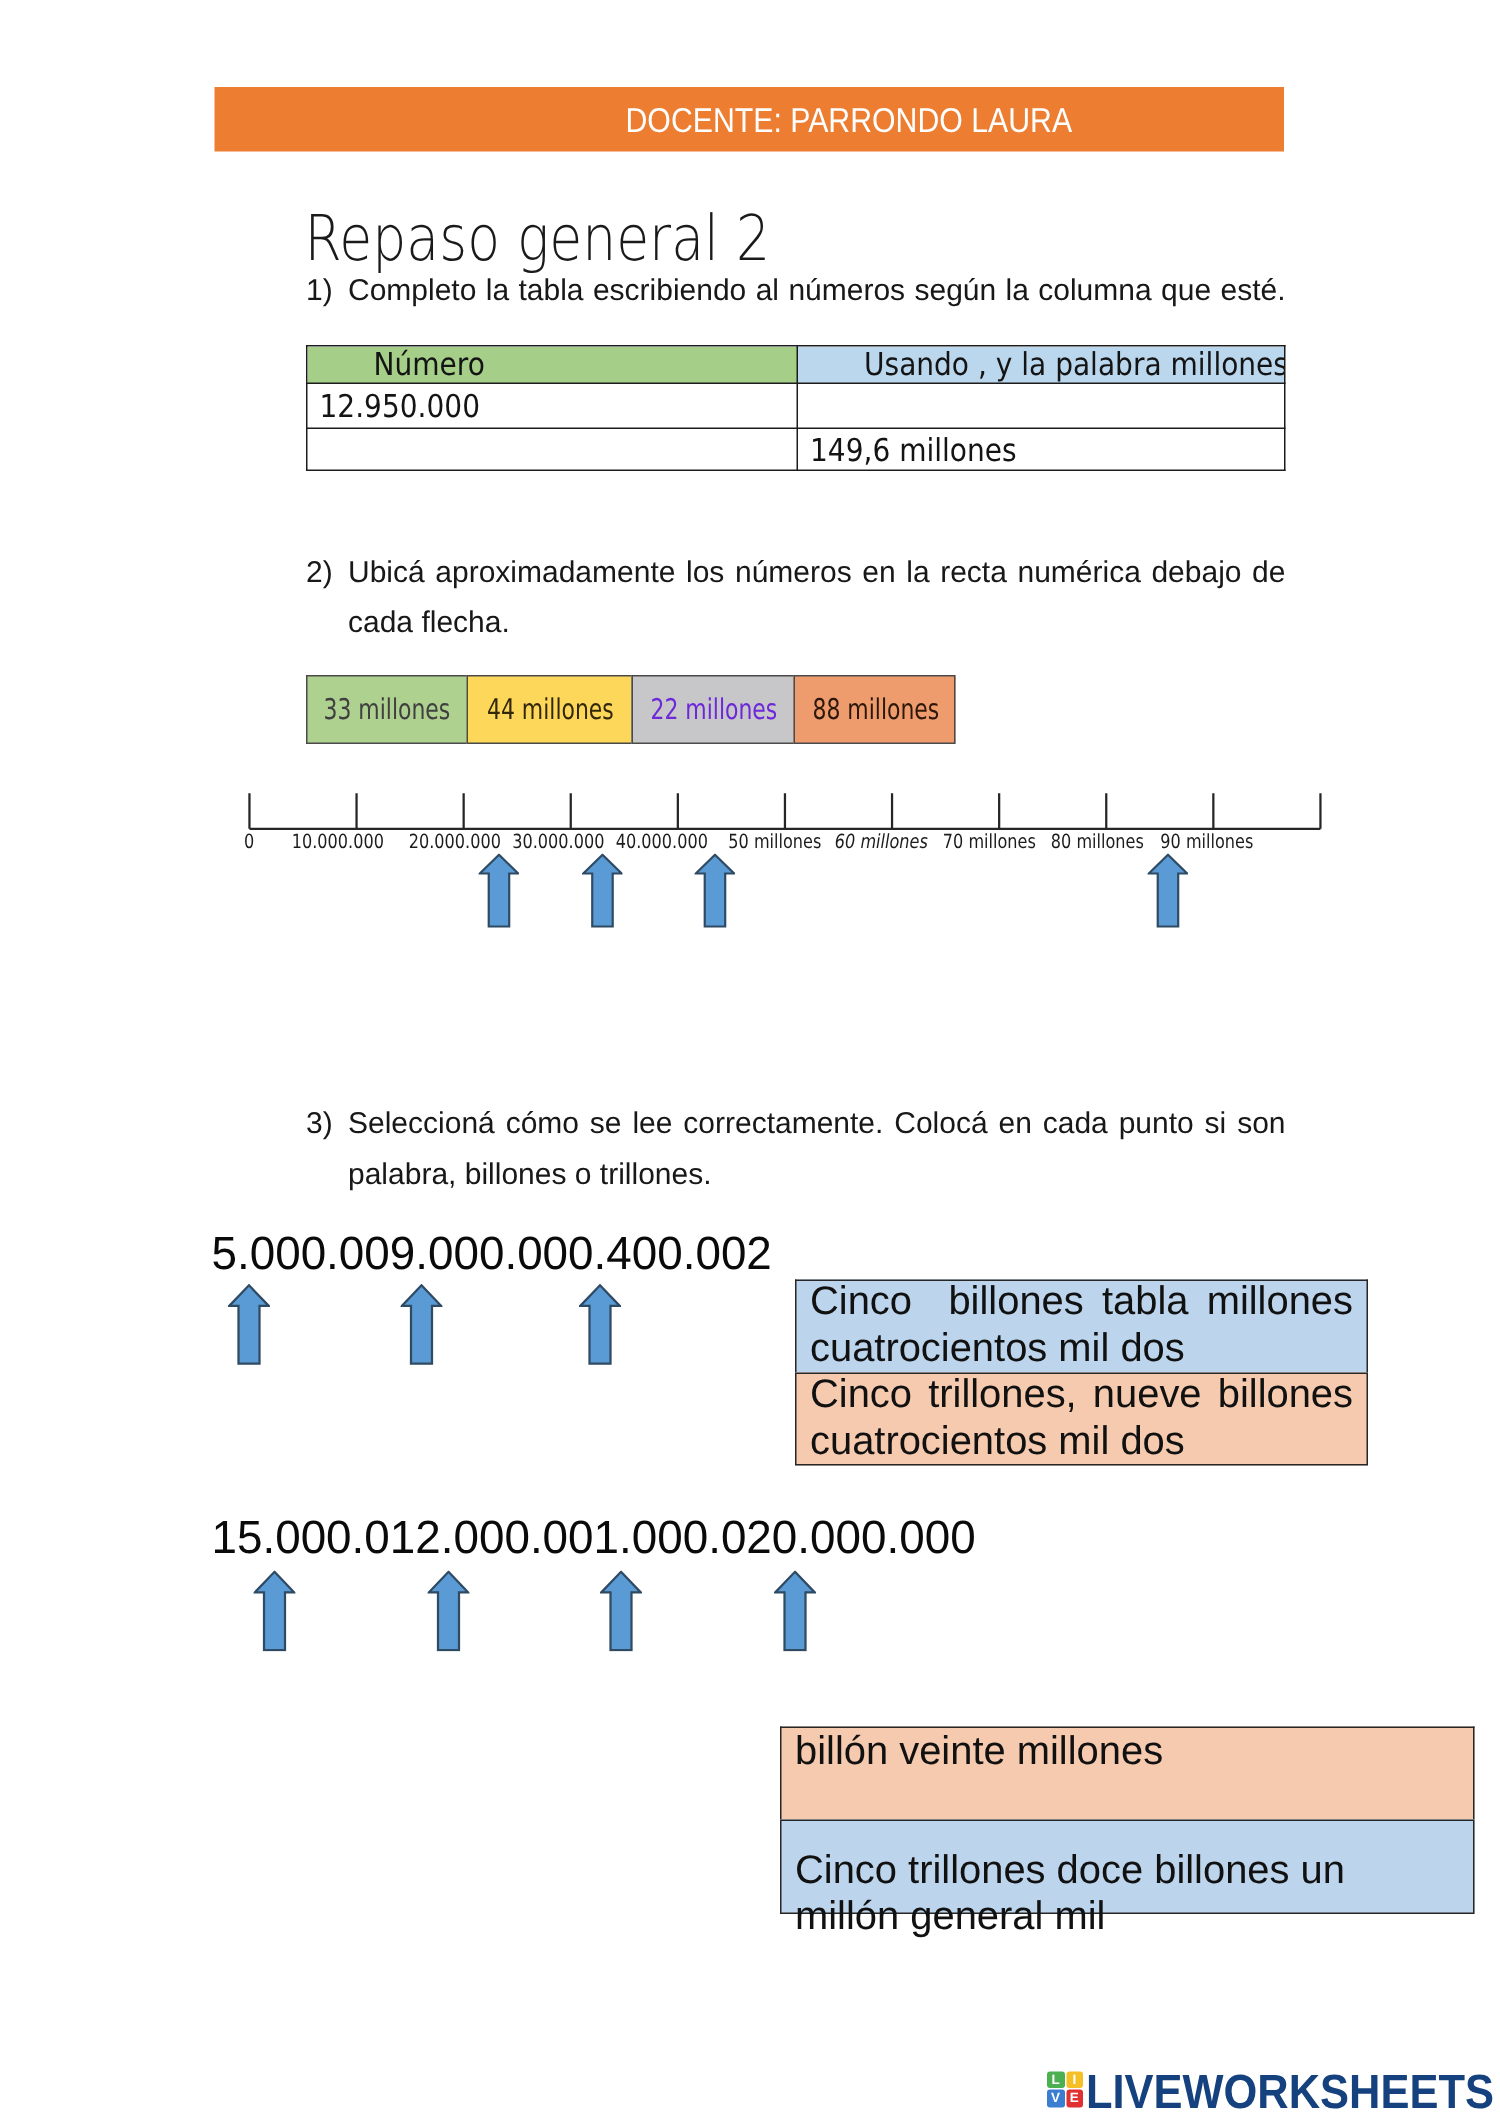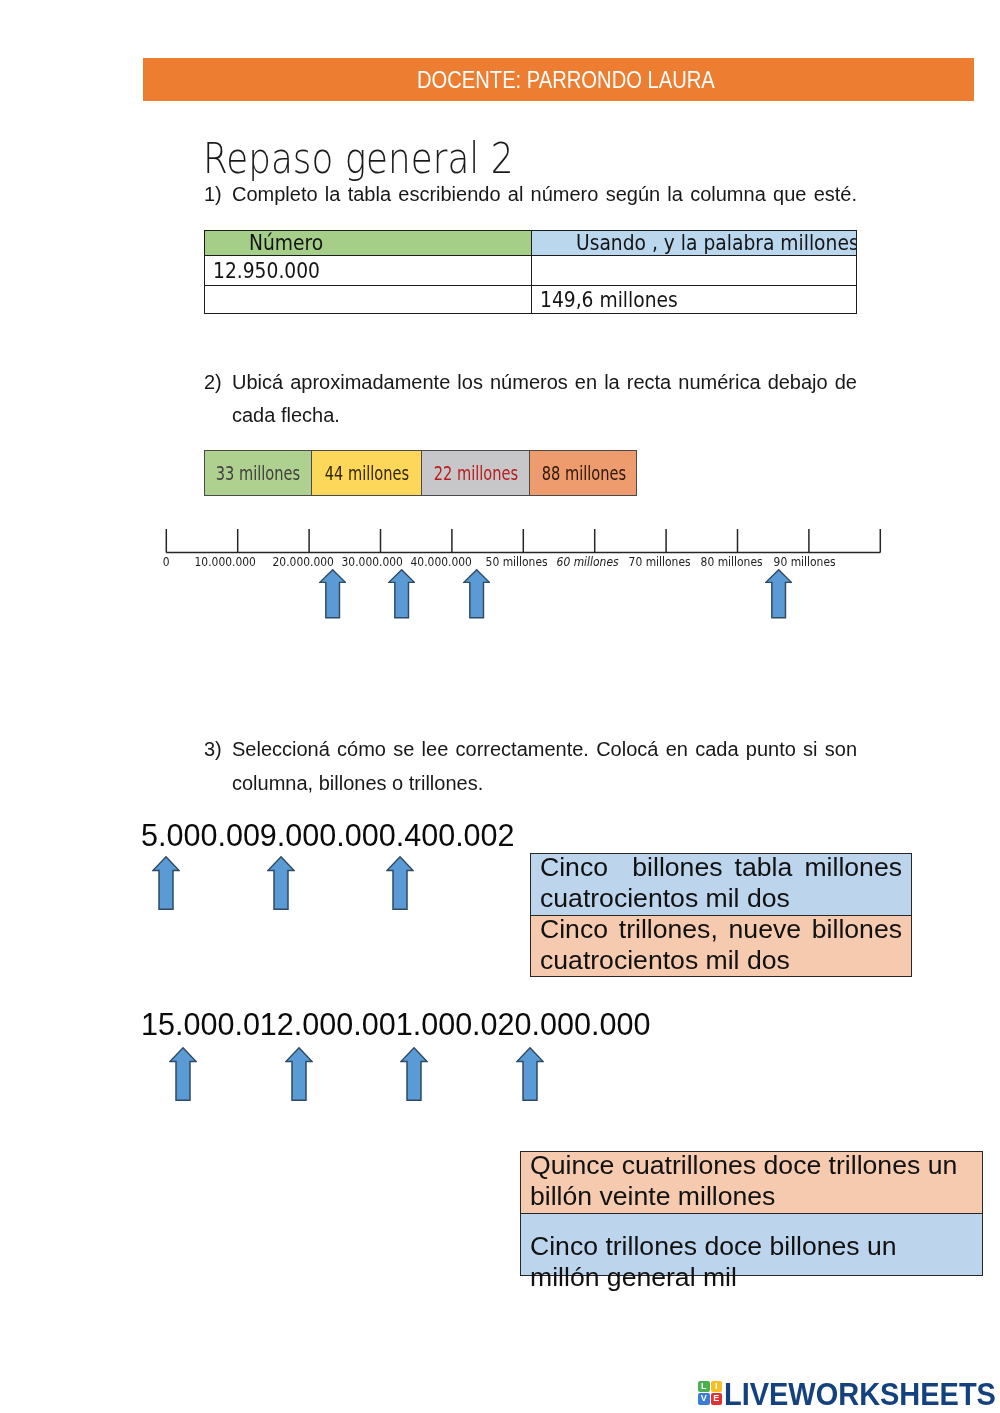--- a/index.html
+++ b/index.html
@@ -1,21 +1,21 @@
 <!DOCTYPE html>
 <html><head>
 <meta charset="utf-8">
 <title>Repaso general 2</title>
 <style>
   html,body{margin:0;padding:0;}
   body{width:1000px;height:1413px;background:#fff;font-family:"Liberation Sans",sans-serif;position:relative;overflow:hidden;}
   .abs{position:absolute;}
 
   
-  #header-banner{left:143px;top:58px;width:831px;height:43px;background:#ED7D31;}
+  #header-banner{left:143px;top:58px;width:713px;height:43px;background:#ED7D31;}
   #header-banner span{color:#fff;font-size:23px;font-family:"Liberation Sans",sans-serif;
      position:absolute;left:274px;top:9px;transform:scaleX(0.877);transform-origin:left top;
      white-space:nowrap;}
 
   
   #page-title{left:203px;top:133.5px;font-size:42px;color:#1a1a1a;
      font-family:"DejaVu Sans",sans-serif;font-weight:200;white-space:nowrap;
      transform:scaleX(0.851);transform-origin:left top;}
 
   
@@ -80,21 +80,21 @@
 </head>
 <body>
 
 <div class="abs" id="header-banner">
   <span>DOCENTE: PARRONDO LAURA</span>
 </div>
 
 <div class="abs" id="page-title">Repaso general 2</div>
 
 <div class="abs qrow" style="left:204px;top:183px;">1)</div>
-<div class="abs qrow jx" style="left:232px;top:183px;width:625px;">Completo la tabla escribiendo al número según la columna que esté.</div>
+<div class="abs qrow jx" style="left:232px;top:183px;width:625px;">Completo la tabla escribiendo al números según la columna que esté.</div>
 
 <table class="abs" id="tbl">
   <tbody>
       <tr class="hdr">
     <td class="c1" style="background: rgb(165, 206, 136);"><span>Número</span></td>
     <td class="c2" style="background: rgb(187, 215, 238);"><span>Usando , y la palabra millones</span></td>
   </tr>
   <tr class="r1">
     <td class="c1"><span>12.950.000</span></td>
     <td class="c2"><span></span></td>
@@ -110,21 +110,21 @@
 <div class="abs qrow jx" style="left:232px;top:371px;width:625px;">Ubicá aproximadamente los números en la recta numérica debajo de</div>
 <div class="abs qrow" style="left:232px;top:404px;">cada flecha.</div>
 
 <div class="abs" id="tiles">
     <div class="tile" style="background: rgb(174, 209, 143); width: 108.5px; color: #404040;">
       <span>33 millones</span>
     </div>
     <div class="tile" style="background: rgb(252, 215, 90); width: 111px; color: rgb(51, 39, 10);">
       <span>44 millones</span>
     </div>
-    <div class="tile" style="background: rgb(199, 199, 201); width: 109.5px; color: #b91c1c;">
+    <div class="tile" style="background: rgb(199, 199, 201); width: 109.5px; color: #6d28d9;">
       <span>22 millones</span>
     </div>
     <div class="tile" style="background: rgb(238, 156, 110); width: 108px; color: rgb(45, 23, 8);">
       <span>88 millones</span>
     </div>
   </div>
 
 <div class="abs" id="numline">
     <svg width="1000" height="60" style="position: absolute; left: 0px; top: 520px;">
       <path d="M166.3 32.5 L880.3 32.5 M166.3 32.5 L166.3 8.899999999999999 M237.7 32.5 L237.7 8.899999999999999 M309.1 32.5 L309.1 8.899999999999999 M380.5 32.5 L380.5 8.899999999999999 M451.9 32.5 L451.9 8.899999999999999 M523.3 32.5 L523.3 8.899999999999999 M594.7 32.5 L594.7 8.899999999999999 M666.1 32.5 L666.1 8.899999999999999 M737.5 32.5 L737.5 8.899999999999999 M808.9 32.5 L808.9 8.899999999999999 M880.3 32.5 L880.3 8.899999999999999" stroke="#262626" stroke-width="1.5" fill="none"></path>
@@ -148,38 +148,37 @@
     <div class="arrow" style="left: 463px; top: 569px;"><svg width="27.3" height="49.5" viewBox="0 0 28 54" preserveAspectRatio="none">
         <path d="M14 0.85 L27.15 14.6 L21 14.6 L21 53.15 L7 53.15 L7 14.6 L0.85 14.6 Z" fill="#5B9BD5" stroke="#2F4A63" stroke-width="1.5" stroke-linejoin="miter"></path>
       </svg></div>
     <div class="arrow" style="left: 765px; top: 569px;"><svg width="27.3" height="49.5" viewBox="0 0 28 54" preserveAspectRatio="none">
         <path d="M14 0.85 L27.15 14.6 L21 14.6 L21 53.15 L7 53.15 L7 14.6 L0.85 14.6 Z" fill="#5B9BD5" stroke="#2F4A63" stroke-width="1.5" stroke-linejoin="miter"></path>
       </svg></div>
   </div>
 
 <div class="abs qrow" style="left:204px;top:738px;">3)</div>
 <div class="abs qrow jx" style="left:232px;top:738px;width:625px;">Seleccioná cómo se lee correctamente. Colocá en cada punto si son</div>
-<div class="abs qrow" style="left:232px;top:772px;">columna, billones o trillones.</div>
+<div class="abs qrow" style="left:232px;top:772px;">palabra, billones o trillones.</div>
 
 <div class="bignum" style="left:141px;top:818px;">5.000.009.000.000.400.002</div>
 <div class="bignum" style="left:141px;top:1007px;">15.000.012.000.001.000.020.000.000</div>
 
 <div class="optbox" id="optbox1" style="left:530px;top:853px;width:382px;">
     <div class="opt" style="background: rgb(188, 213, 236); height: 62px;">
       <span class="l1">Cinco  billones tabla millones</span>
       <span class="l2">cuatrocientos mil dos</span>
     </div>
     <div class="opt last" style="background: rgb(246, 202, 174); height: 62px;">
       <span class="l1">Cinco trillones, nueve billones</span>
       <span class="l2">cuatrocientos mil dos</span>
     </div>
   </div>
 <div class="optbox" id="optbox2" style="left:520px;top:1151px;width:463px;">
     <div class="opt" style="background: rgb(246, 202, 174); height: 62px;">
-      <span class="l1" style="text-align: left; text-align-last: left;">Quince cuatrillones doce trillones un</span>
       <span class="l2">billón veinte millones</span>
     </div>
     <div class="opt last" style="background: rgb(188, 213, 236); height: 63px;">
       <span class="l1" style="margin-top: 17px; text-align: left; text-align-last: left;">Cinco trillones doce billones un</span>
       <span class="l2">millón general mil</span>
     </div>
   </div>
 
 <div class="abs" id="logo">
   <div id="logo-sq">

